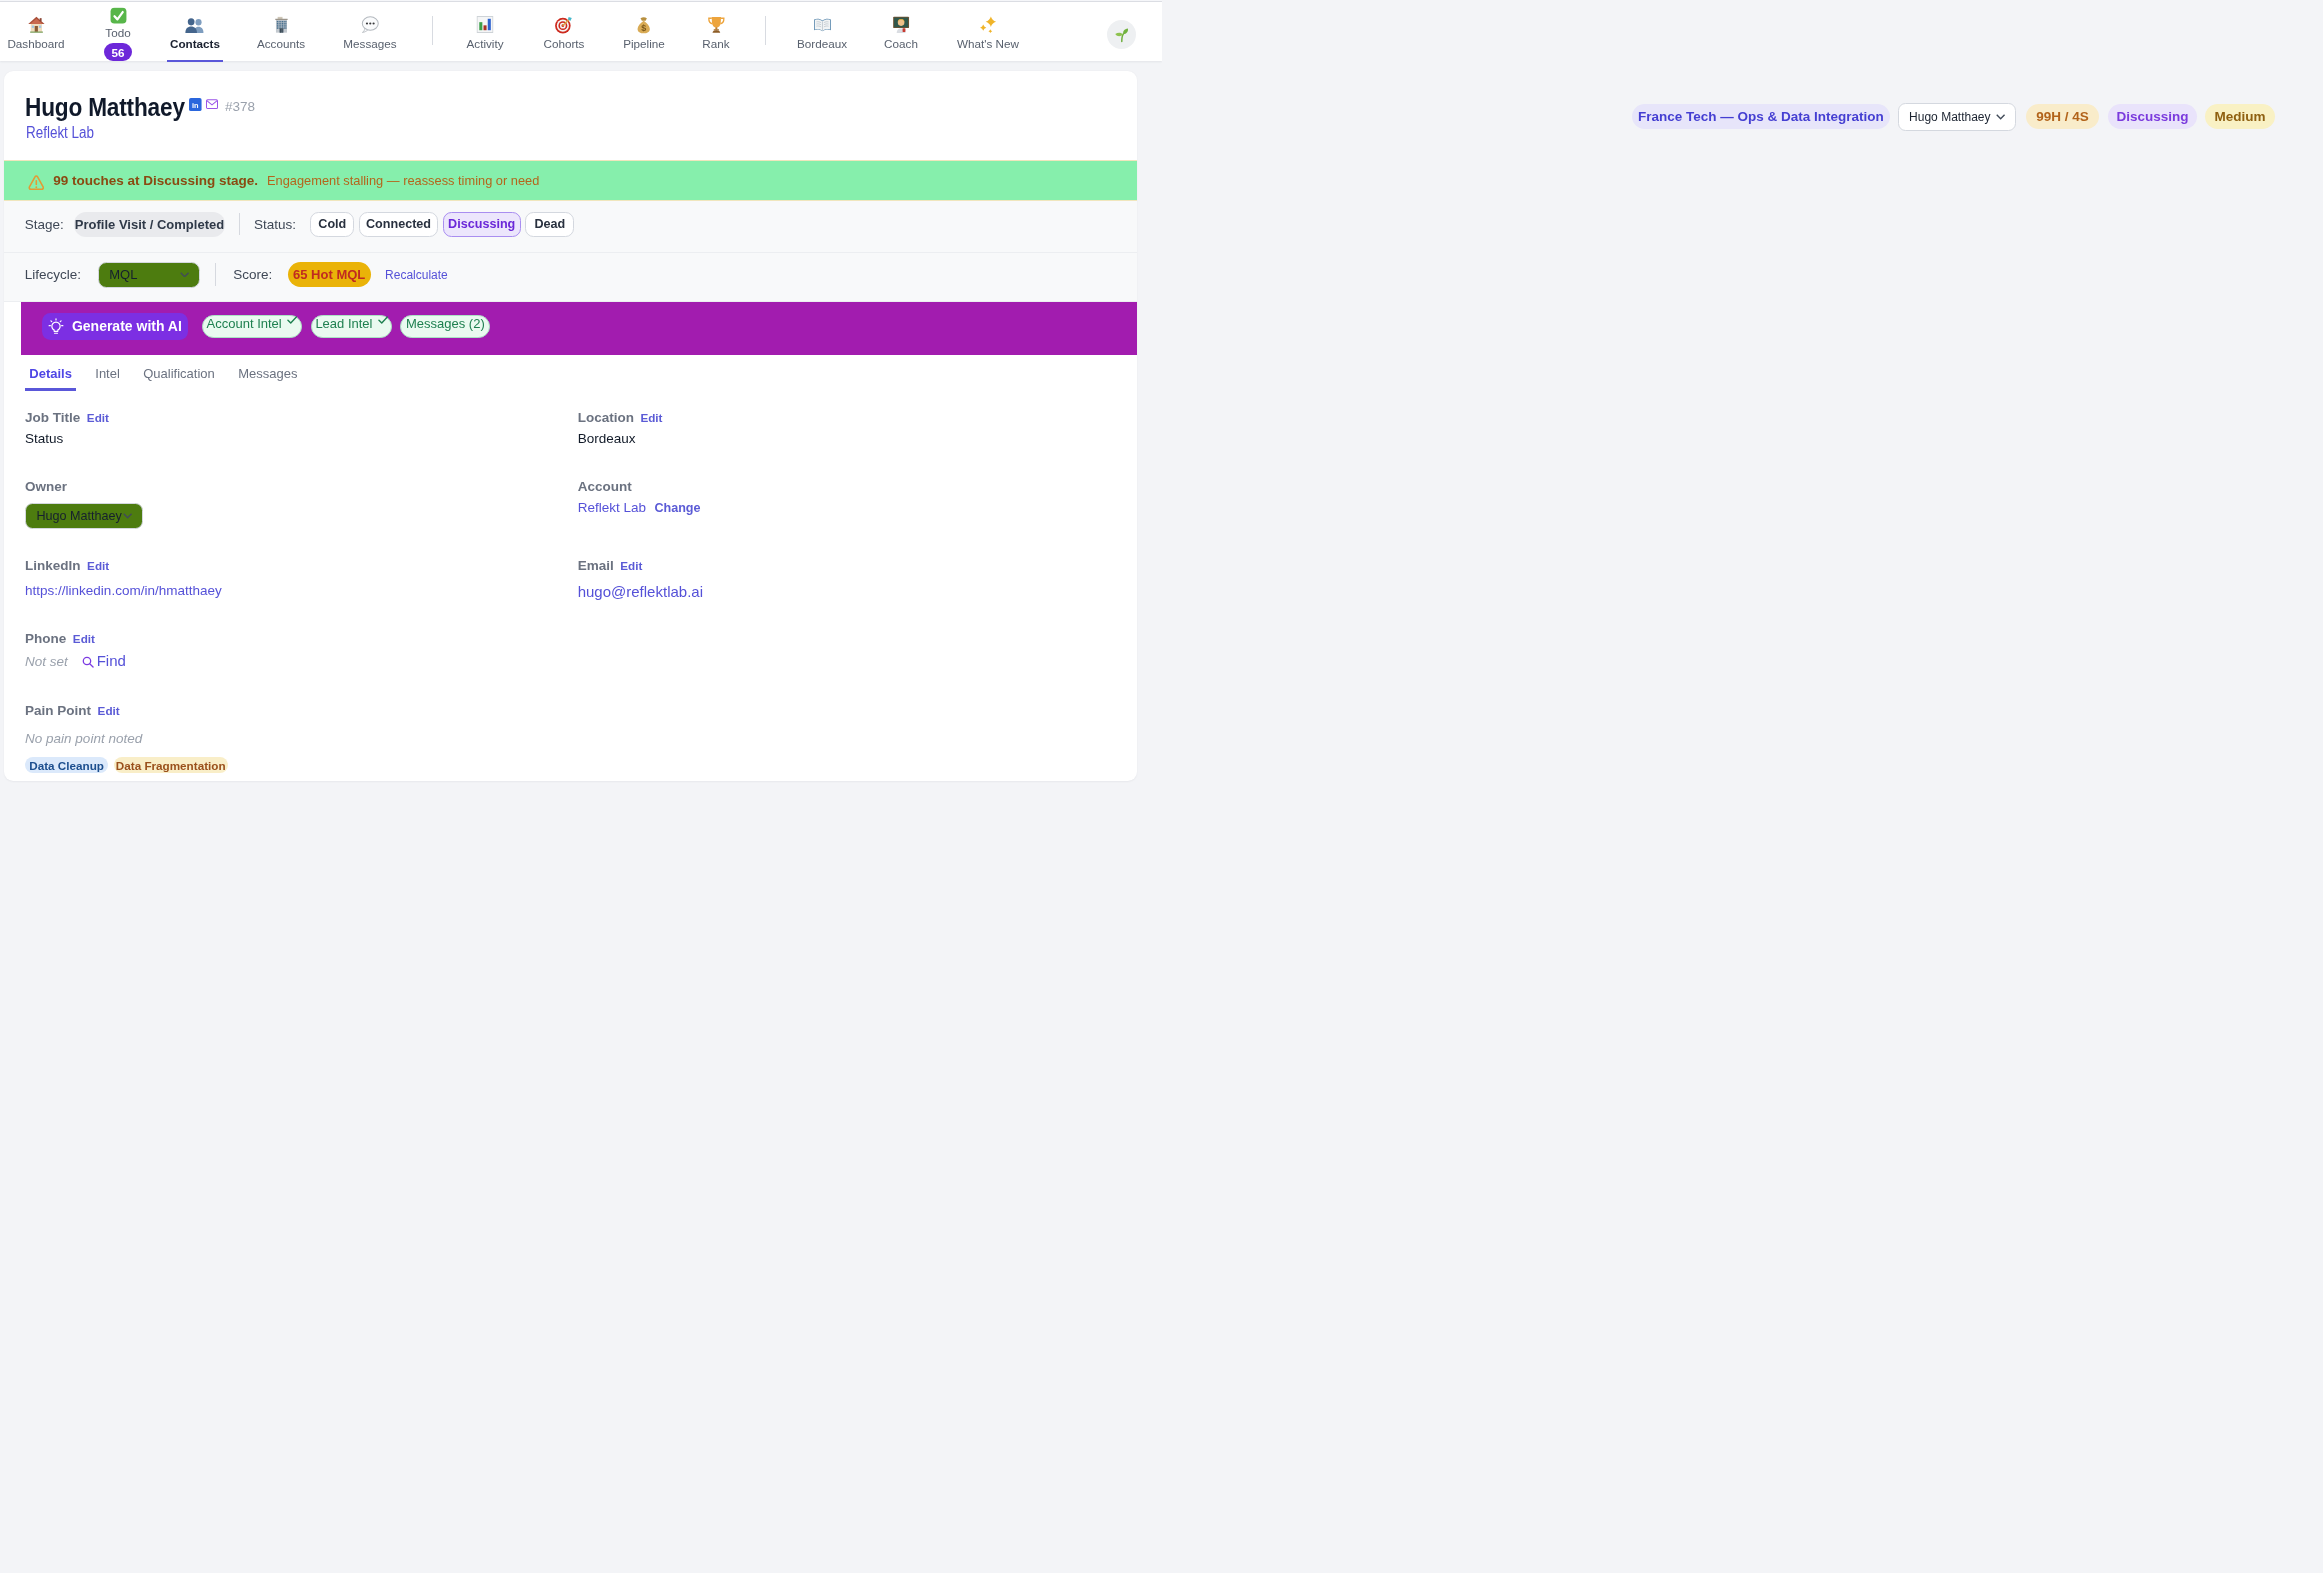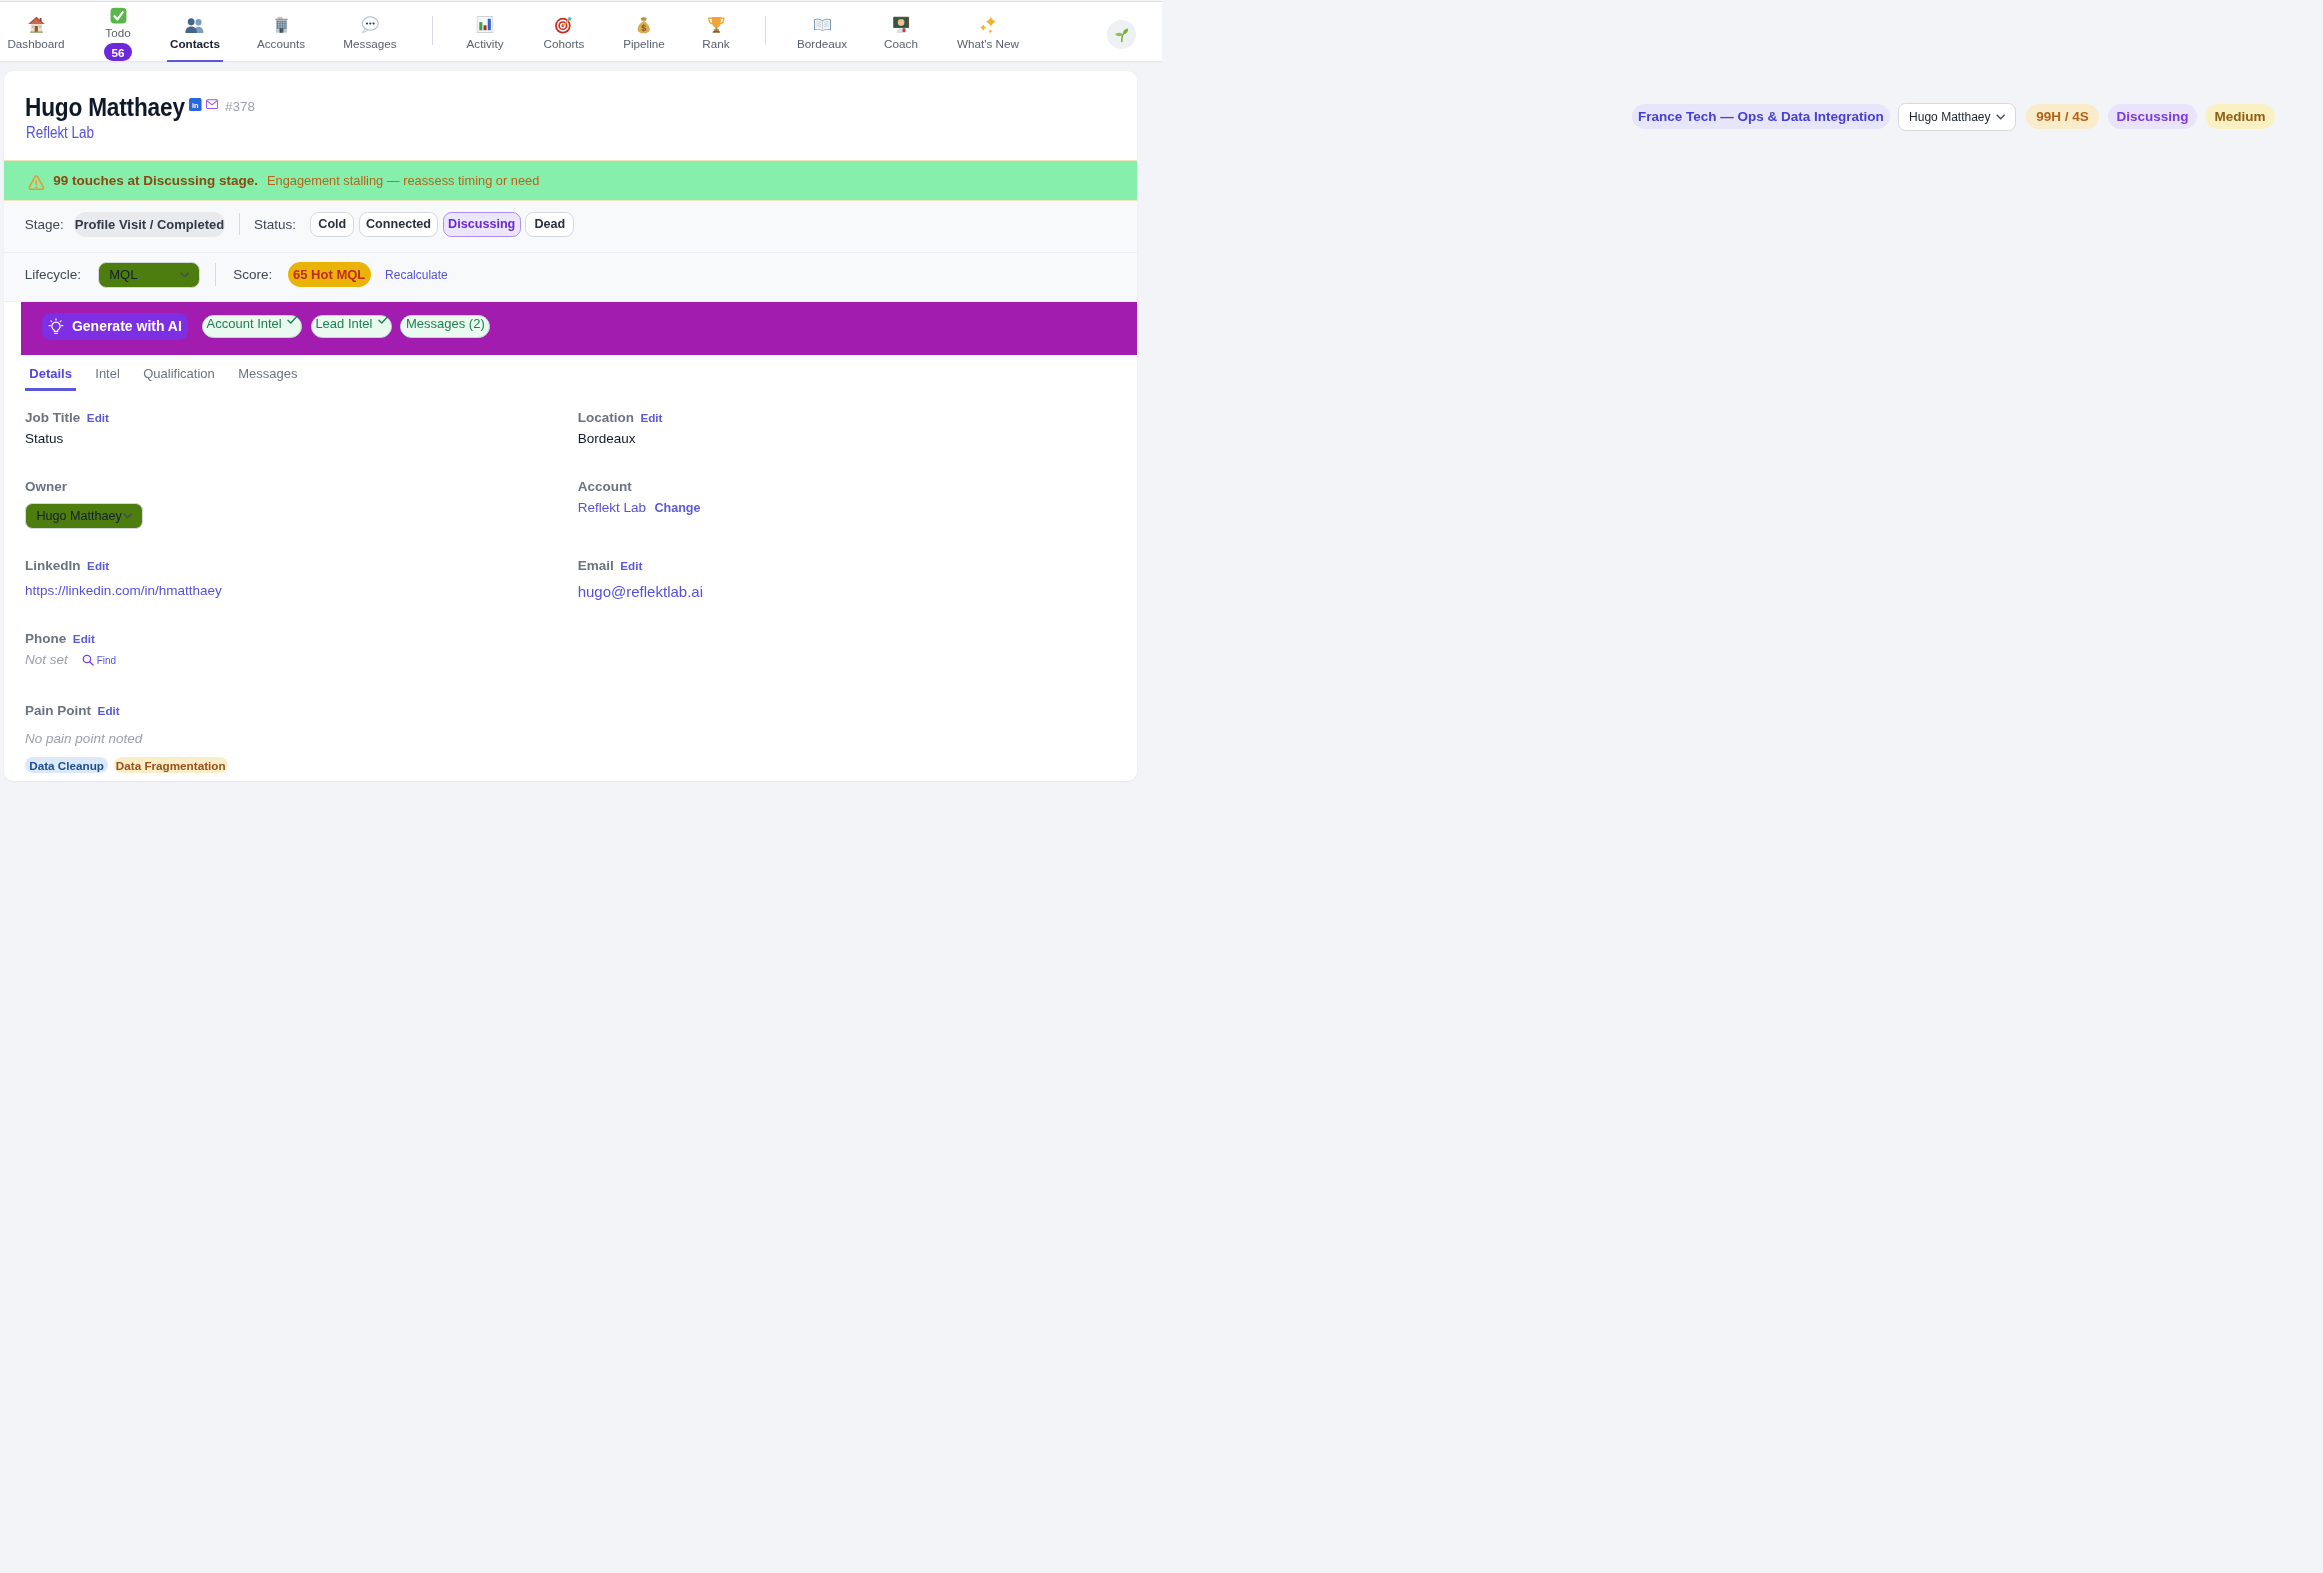--- a/index.html
+++ b/index.html
@@ -34,21 +34,21 @@
 .banner .b2 { color:#b4651c; font-size:13.5px; margin-left:8.4px; }
 .rowbar { position:absolute; left:0; width:1133px; display:flex; align-items:center; background:#f8f9fa; border-bottom:0.9px solid #eceef1; padding:0 21px 4.7px 21px; font-size:13.5px; color:#3f4856; }
 .row-stage { top:130px; height:52px; }
 .row-life { top:182px; height:49px; }
 .stagepill { display:flex; align-items:center; justify-content:center; width:151px; height:25px; margin-left:10.3px; background:#e9eaed; color:#2f3948; font-weight:bold; font-size:13px; border-radius:12px; }
 .vdiv { width:0.9px; height:22.4px; background:#d6d9df; }
 .btn { display:flex; align-items:center; justify-content:center; height:25px; background:#fff; border:0.9px solid #d4d8df; border-radius:8.4px; color:#29313f; font-weight:bold; font-size:12.6px; }
 .btn.on { background:#ece6fc; border-color:#a98ef0; color:#6b28d8; }
 .selbox { display:flex; align-items:center; justify-content:space-between; background:#4d7c0f; border:0.9px solid #d4d8df; border-radius:8.4px; font-size:12.6px; color:#16202e; padding:0 9.3px 0 10.3px; white-space:nowrap; }
 .scorepill { display:flex; align-items:center; justify-content:center; width:83px; height:25px; background:#eab308; color:#c02b20; font-weight:bold; font-size:13px; border-radius:12.6px; }
-.linklike { color:#5551d8; font-size:10px; }
+.linklike { color:#5551d8; font-size:15px; }
 .airow { position:absolute; left:17px; top:231px; width:1133px; height:53px; display:flex; align-items:center; background:#a21caf; padding:0 21px 4.7px 21px; }
 .aibtn { display:flex; align-items:center; justify-content:center; gap:8.4px; width:146px; height:27px; background:#7c2fe3; color:#fff; font-weight:bold; font-size:14px; border-radius:8.4px; }
 .aipill { display:flex; justify-content:center; gap:5.6px; height:23px; background:#eafaf0; border:0.9px solid #abe3c4; color:#1f8050; font-size:13px; border-radius:12px; }
 .tabs { position:absolute; left:21.4px; top:288px; display:flex; }
 .tab { font-size:13px; color:#6b7280; padding:6.5px 4.2px 7.5px 4.2px; margin-right:15px; }
 .tab.on { color:#4f46e5; font-weight:bold; border-bottom:3.3px solid #5a57d9; }
 .fpos { position:absolute; display:flex; align-items:baseline; }
 .t { color:#6b7280; font-size:13.5px; font-weight:bold; }
 .edit { color:#5b5bd6; font-size:11.7px; font-weight:bold; margin-left:6.5px; }
 .fval { font-size:13.5px; color:#111a28; }

